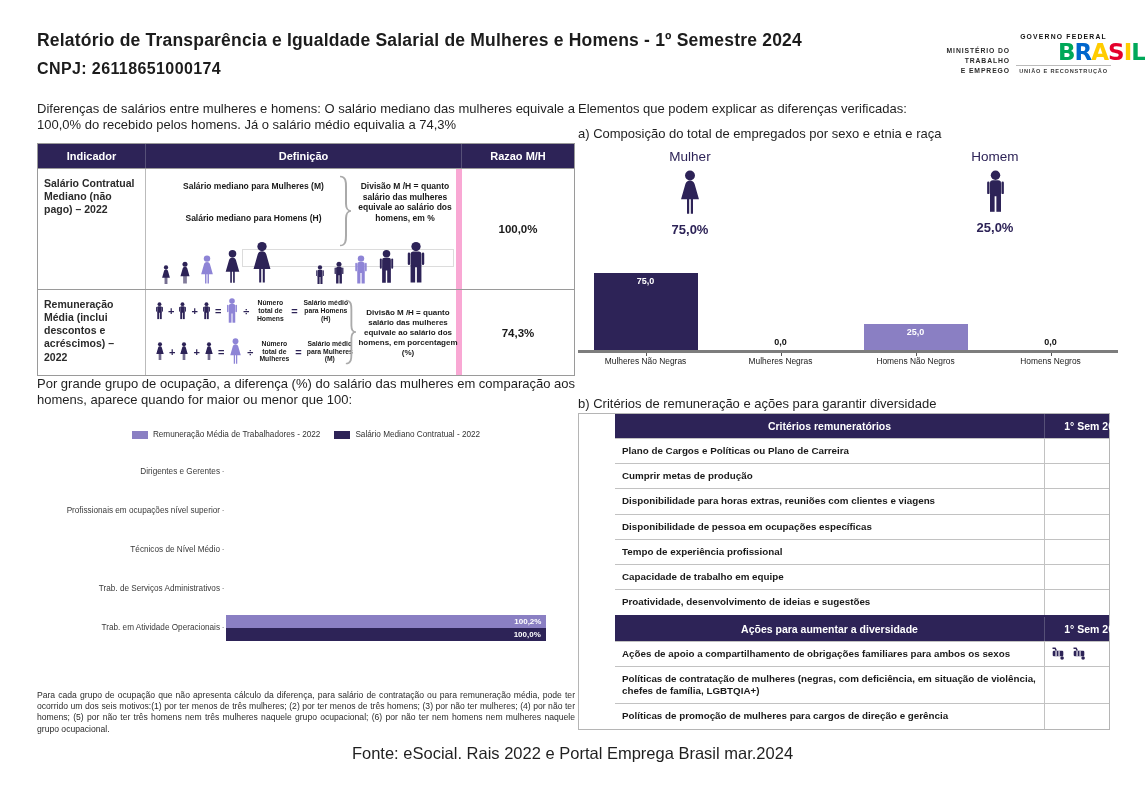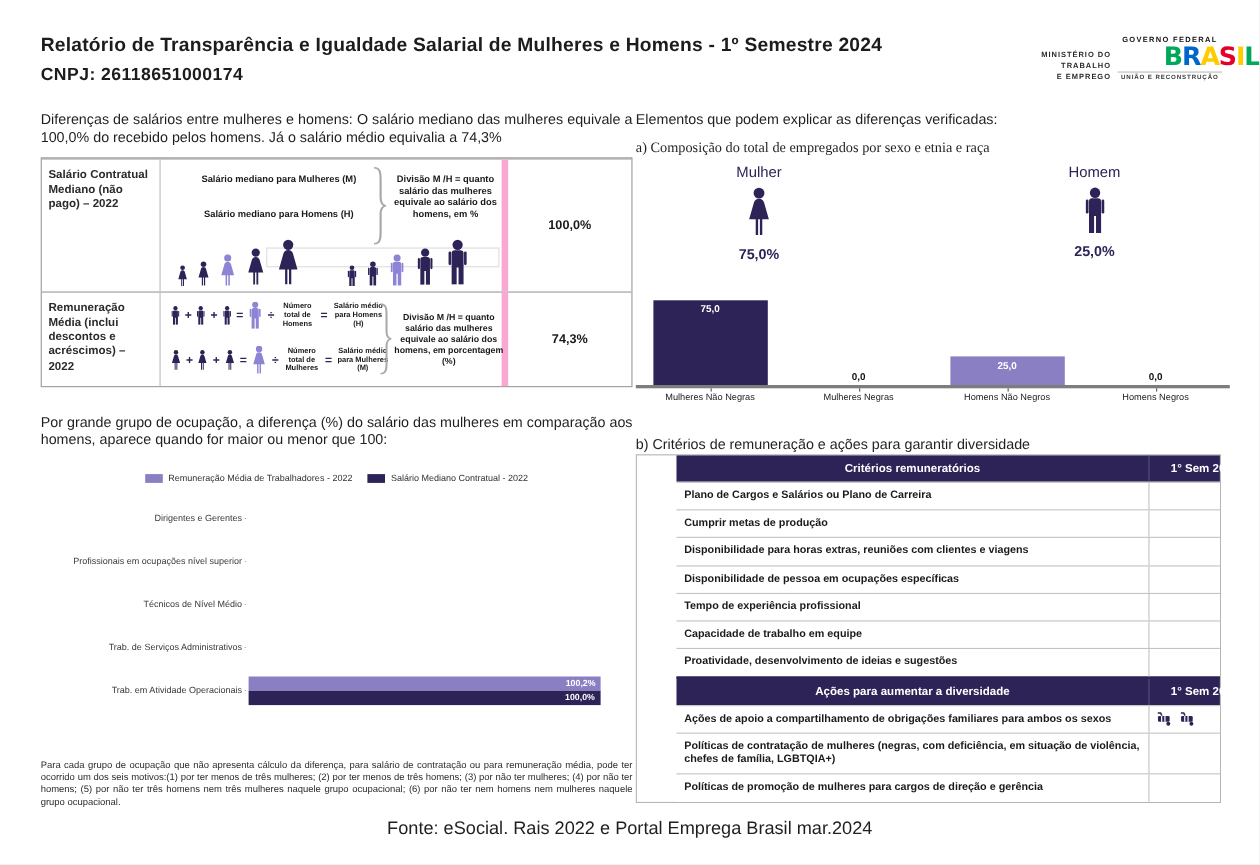--- a/index.html
+++ b/index.html
@@ -126,20 +126,25 @@
   </div>
   <div class="govlogo">
     <div class="g-top">GOVERNO FEDERAL</div>
     <div class="g-name" id="gov-name"><span style="color: rgb(0, 168, 89);">B</span><span style="color: rgb(0, 102, 204);">R</span><span style="color: rgb(255, 204, 0);">A</span><span style="color: rgb(228, 0, 43);">S</span><span style="color: rgb(255, 204, 0);">I</span><span style="color: rgb(0, 168, 89);">L</span></div>
     <div class="g-bottom">UNIÃO E RECONSTRUÇÃO</div>
   </div>
 
   <div class="para just" style="left:37px; top:101px; width:538px;">Diferenças de salários entre mulheres e homens: O salário mediano das mulheres equivale a 100,0% do recebido pelos homens. Já o salário médio equivalia a 74,3%</div>
 
   <div class="ind-table">
+    <div class="ind-head">
+      <div class="hc">Indicador</div>
+      <div class="hc">Definição</div>
+      <div class="hc">Razao M/H</div>
+    </div>
 
     <div class="ind-row r1">
       <div class="c1">Salário Contratual Mediano (não pago) – 2022</div>
       <div class="c2">
         <div class="deftxt" style="left:25px; top:12px; width:165px;">Salário mediano para Mulheres (M)</div>
         <div class="deftxt" style="left:25px; top:44px; width:165px;">Salário mediano para Homens (H)</div>
         <svg class="brace" style="left:192px; top:6px;" width="13" height="72" viewBox="0 0 13 100" preserveAspectRatio="none">
           <path d="M2 2 C8 2 8 10 8 16 L8 40 C8 46 10 50 13 50 C10 50 8 54 8 60 L8 84 C8 90 8 98 2 98" fill="none" stroke="#aaa" stroke-width="2"></path>
         </svg>
         <div class="deftxt" style="left:208px; top:12px; width:102px;">Divisão M /H = quanto salário das mulheres equivale ao salário dos homens, em %</div>
@@ -280,21 +285,21 @@
           <div class="occ-bar dark" style="width: 99.0099%;">
             <span class="occ-val">100,0%</span>
           </div>
         </div>
       </div>
     </div>
 
   <div class="footnote">Para cada grupo de ocupação que não apresenta cálculo da diferença, para salário de contratação ou para remuneração média, pode ter ocorrido um dos seis motivos:(1) por ter menos de três mulheres; (2) por ter menos de três homens; (3) por não ter mulheres; (4) por não ter homens; (5) por não ter três homens nem três mulheres naquele grupo ocupacional; (6) por não ter nem homens nem mulheres naquele grupo ocupacional.</div>
 
   <div class="para" style="left:578px; top:101px; width:538px;">Elementos que podem explicar as diferenças verificadas:</div>
-  <div class="para" style="left:578px; top:126px; width:538px;font-family:Liberation Serif, serif;">a) Composição do total de empregados por sexo e etnia e raça</div>
+  <div class="para" style="left:578px; top:126px; width:538px;">a) Composição do total de empregados por sexo e etnia e raça</div>
 
   <div class="gender-block" style="left:615px; top:149px;">
     <div class="g-label">Mulher</div>
     <svg class="g-icon fig-dark" width="28" height="46" viewBox="0 0 24 40">
         <use href="#sym-female"></use>
       </svg>
     <div class="g-value">75,0%</div>
   </div>
   <div class="gender-block" style="left:920px; top:149px;">
     <div class="g-label">Homem</div>
@@ -334,21 +339,21 @@
 
   <div class="para" style="left:578px; top:396px; width:538px;">b) Critérios de remuneração e ações para garantir diversidade</div>
 
   <div class="crit-table">
     <div class="crit-head">
       <div class="hc">Critérios remuneratórios</div>
       <div class="hc">1° Sem 2024</div>
     </div>
     <div id="criteria-rows">
         <div class="crit-row">
-          <div class="lc">Plano de Cargos e Salários ou Plano de Carreira</div>
+          <div class="lc">Plano de Cargos e Políticas ou Plano de Carreira</div>
           <div class="vc"></div>
         </div>
         <div class="crit-row">
           <div class="lc">Cumprir metas de produção</div>
           <div class="vc"></div>
         </div>
         <div class="crit-row">
           <div class="lc">Disponibilidade para horas extras, reuniões com clientes e viagens</div>
           <div class="vc"></div>
         </div>

